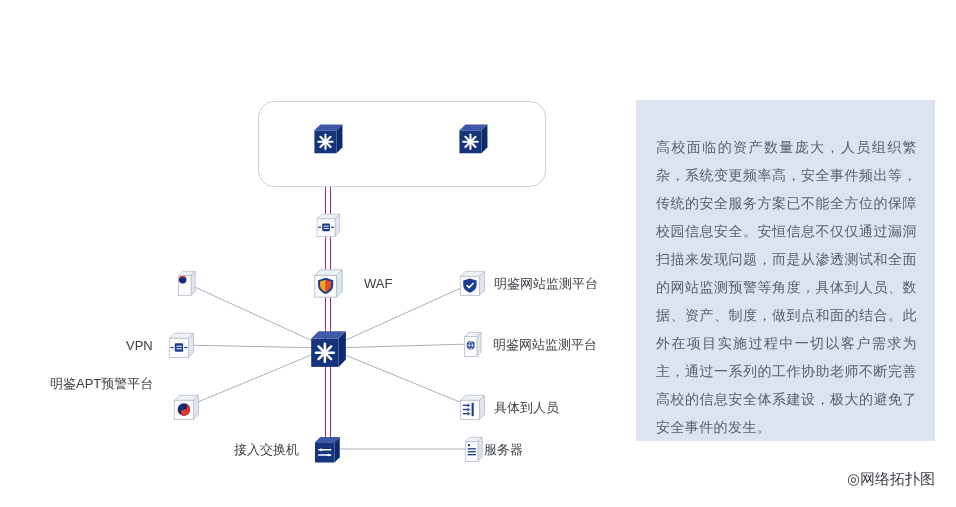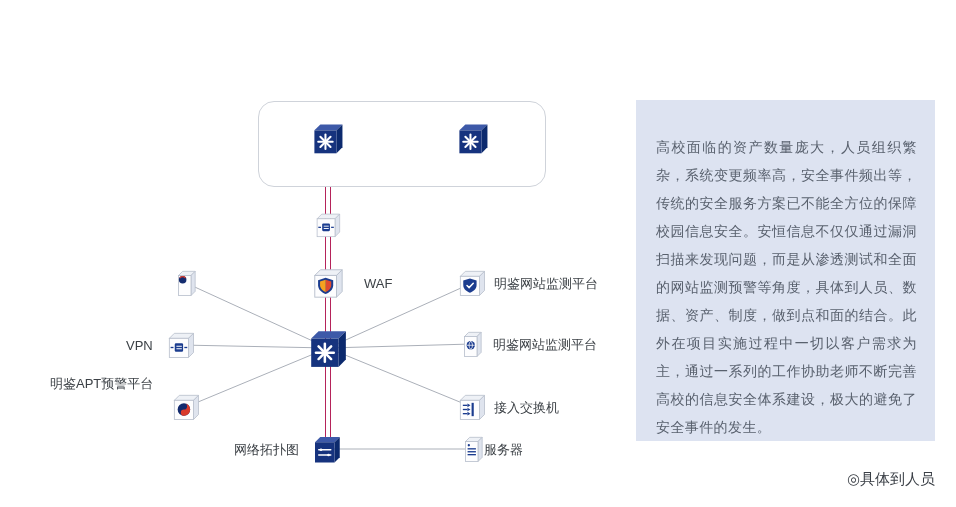--- a/index.html
+++ b/index.html
@@ -220,25 +220,25 @@
   <div class="node" style="left:458px;top:434px;width:30px;height:30px">
     <svg>
         <use href="#box-server"></use>
         <use href="#g-srv-lines"></use>
       </svg>
   </div>
 
   <div class="lbl" style="left:364px;top:276px">WAF</div>
   <div class="lbl r" style="left:126px;top:338px;width:34px">VPN</div>
   <div class="lbl r" style="left:50px;top:376px;width:113px">明鉴APT预警平台</div>
-  <div class="lbl r" style="left:234px;top:442px;width:68px">网络拓扑图</div>
+  <div class="lbl r" style="left:234px;top:442px;width:68px">接入交换机</div>
   <div class="lbl" style="left:494px;top:276px">明鉴网站监测平台</div>
   <div class="lbl" style="left:493px;top:337px">明鉴网站监测平台</div>
-  <div class="lbl" style="left:494px;top:400px">接入交换机</div>
+  <div class="lbl" style="left:494px;top:400px">具体到人员</div>
   <div class="lbl" style="left:484px;top:442px">服务器</div>
 
   <aside class="panel">
     <p>高校面临的资产数量庞大，人员组织繁杂，系统变更频率高，安全事件频出等，传统的安全服务方案已不能全方位的保障校园信息安全。安恒信息不仅仅通过漏洞扫描来发现问题，而是从渗透测试和全面的网站监测预警等角度，具体到人员、数据、资产、制度，做到点和面的结合。此外在项目实施过程中一切以客户需求为主，通过一系列的工作协助老师不断完善高校的信息安全体系建设，极大的避免了安全事件的发生。</p>
   </aside>
 
-  <div class="caption">◎具体到人员</div>
+  <div class="caption">◎网络拓扑图</div>
 
 </div>
 
 </body></html>

